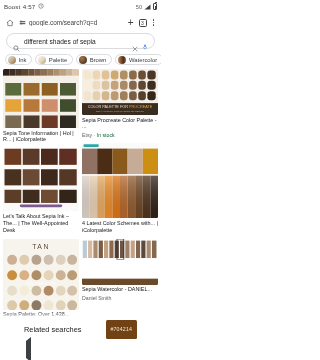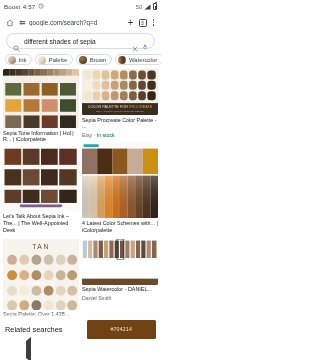--- a/index.html
+++ b/index.html
@@ -78,21 +78,21 @@
   .col { flex:1 1 0; display:flex; flex-direction:column; gap:5px; min-width:0; }
   .card { display:flex; flex-direction:column; gap:1.5px; }
   .thumb { width:100%; border-radius:1.5px; overflow:hidden; display:block; background:#eee; }
   .cap { font-size:5.4px; line-height:1.28; color:#202124; overflow:hidden; }
   .src { font-size:5.2px; color:#5f6368; line-height:1.25; }
   .src .stock { color:#0d652d; }
 
   
   .related {
     position:absolute; left:0; right:0; bottom:20px; height:22px;
-    background:#fff; display:flex; align-items:center; padding:0 5px;
+    background:#fff; display:flex; align-items:center; padding:0 24px;
     font-size:7.4px; color:#202124; gap:24px;margin-top:9px;
   }
   .related-label { flex:0 0 auto; }
   .swatch-card {
     flex:1; height:19px; border-radius:1.5px; display:flex;
     align-items:center; justify-content:center; font-size:5.2px; color:#f1e6d8;
     letter-spacing:.2px;
   }
 
   

